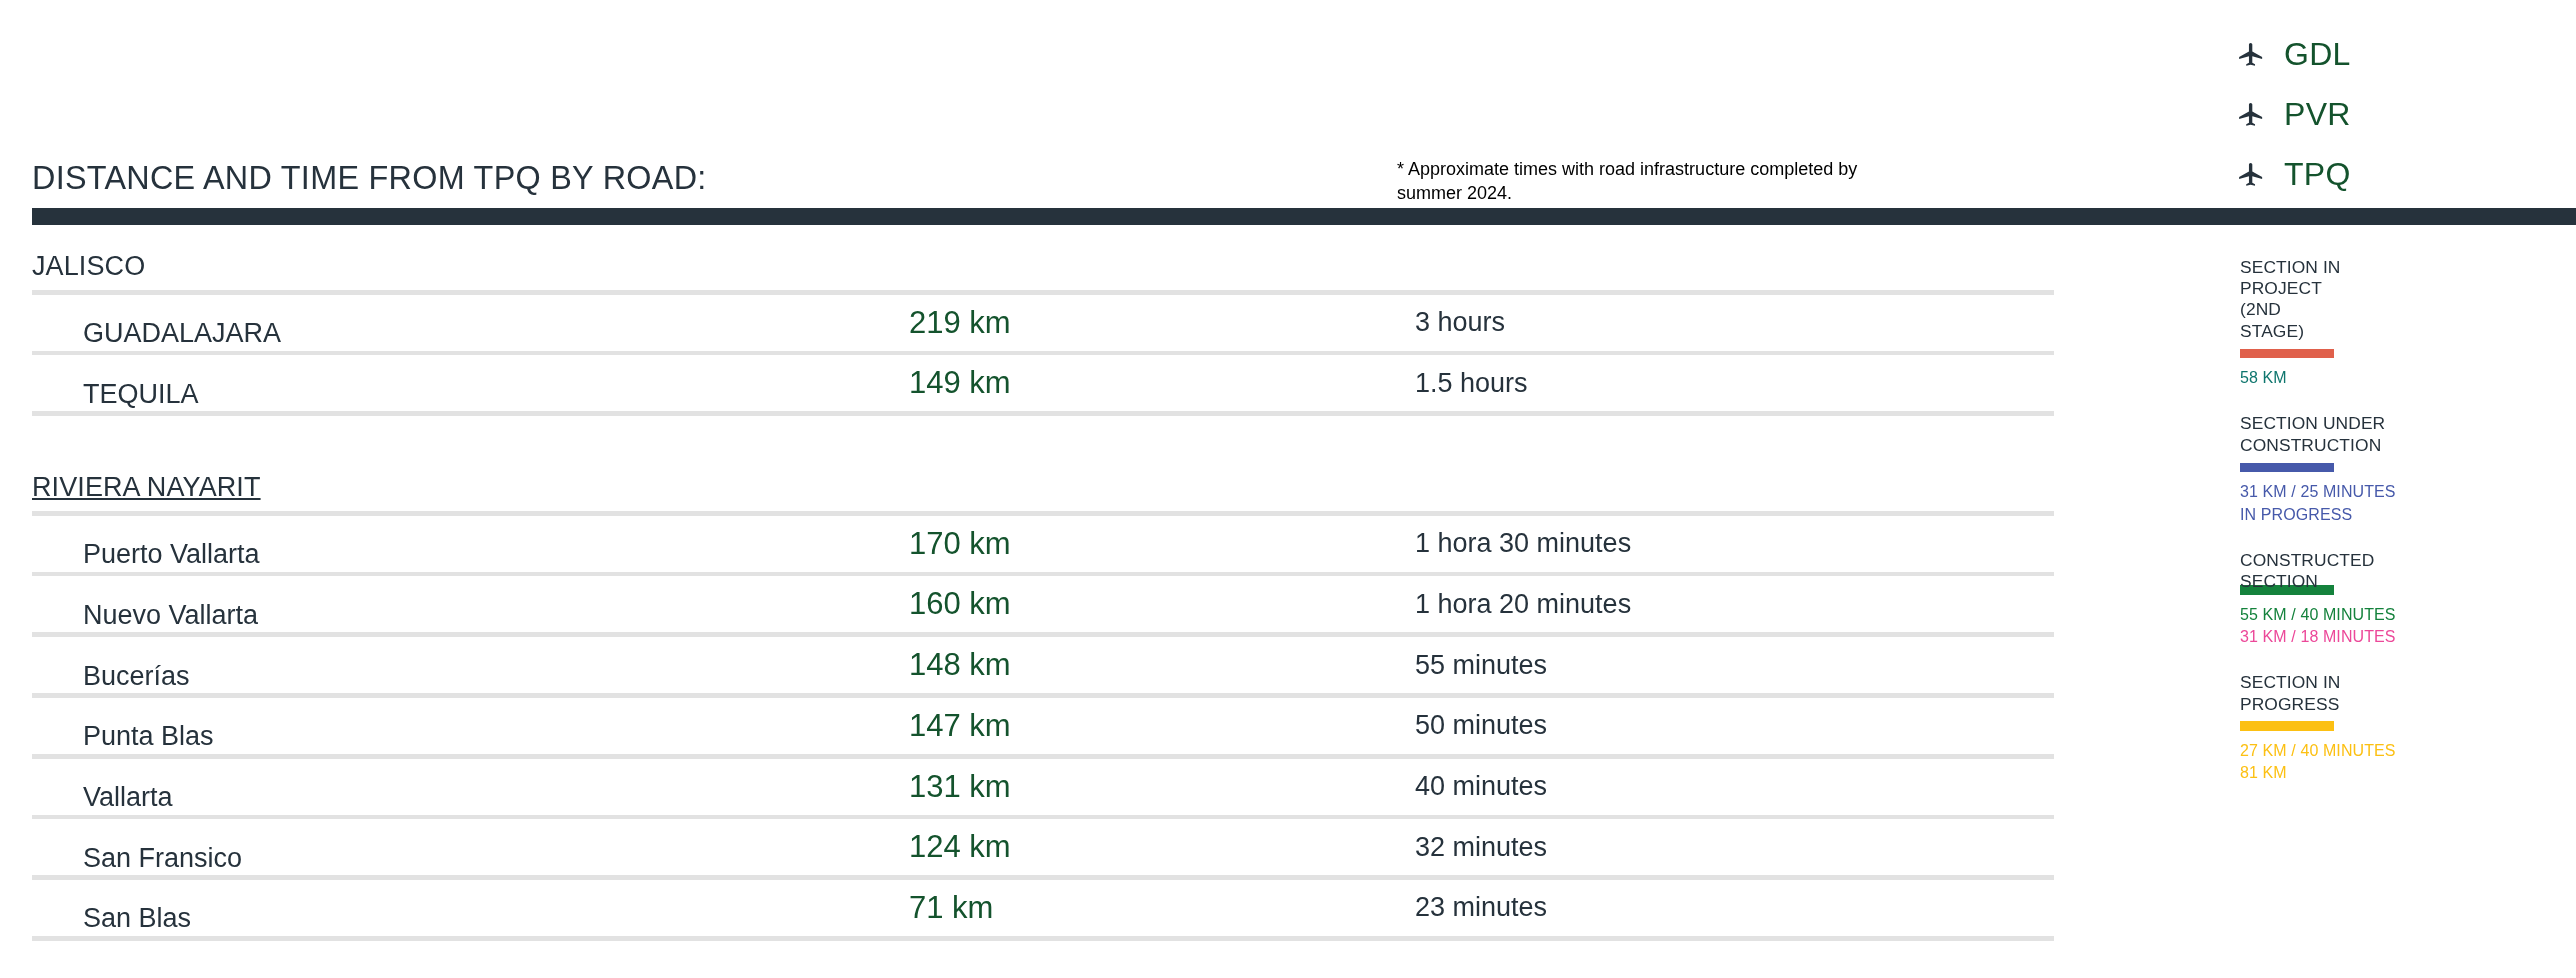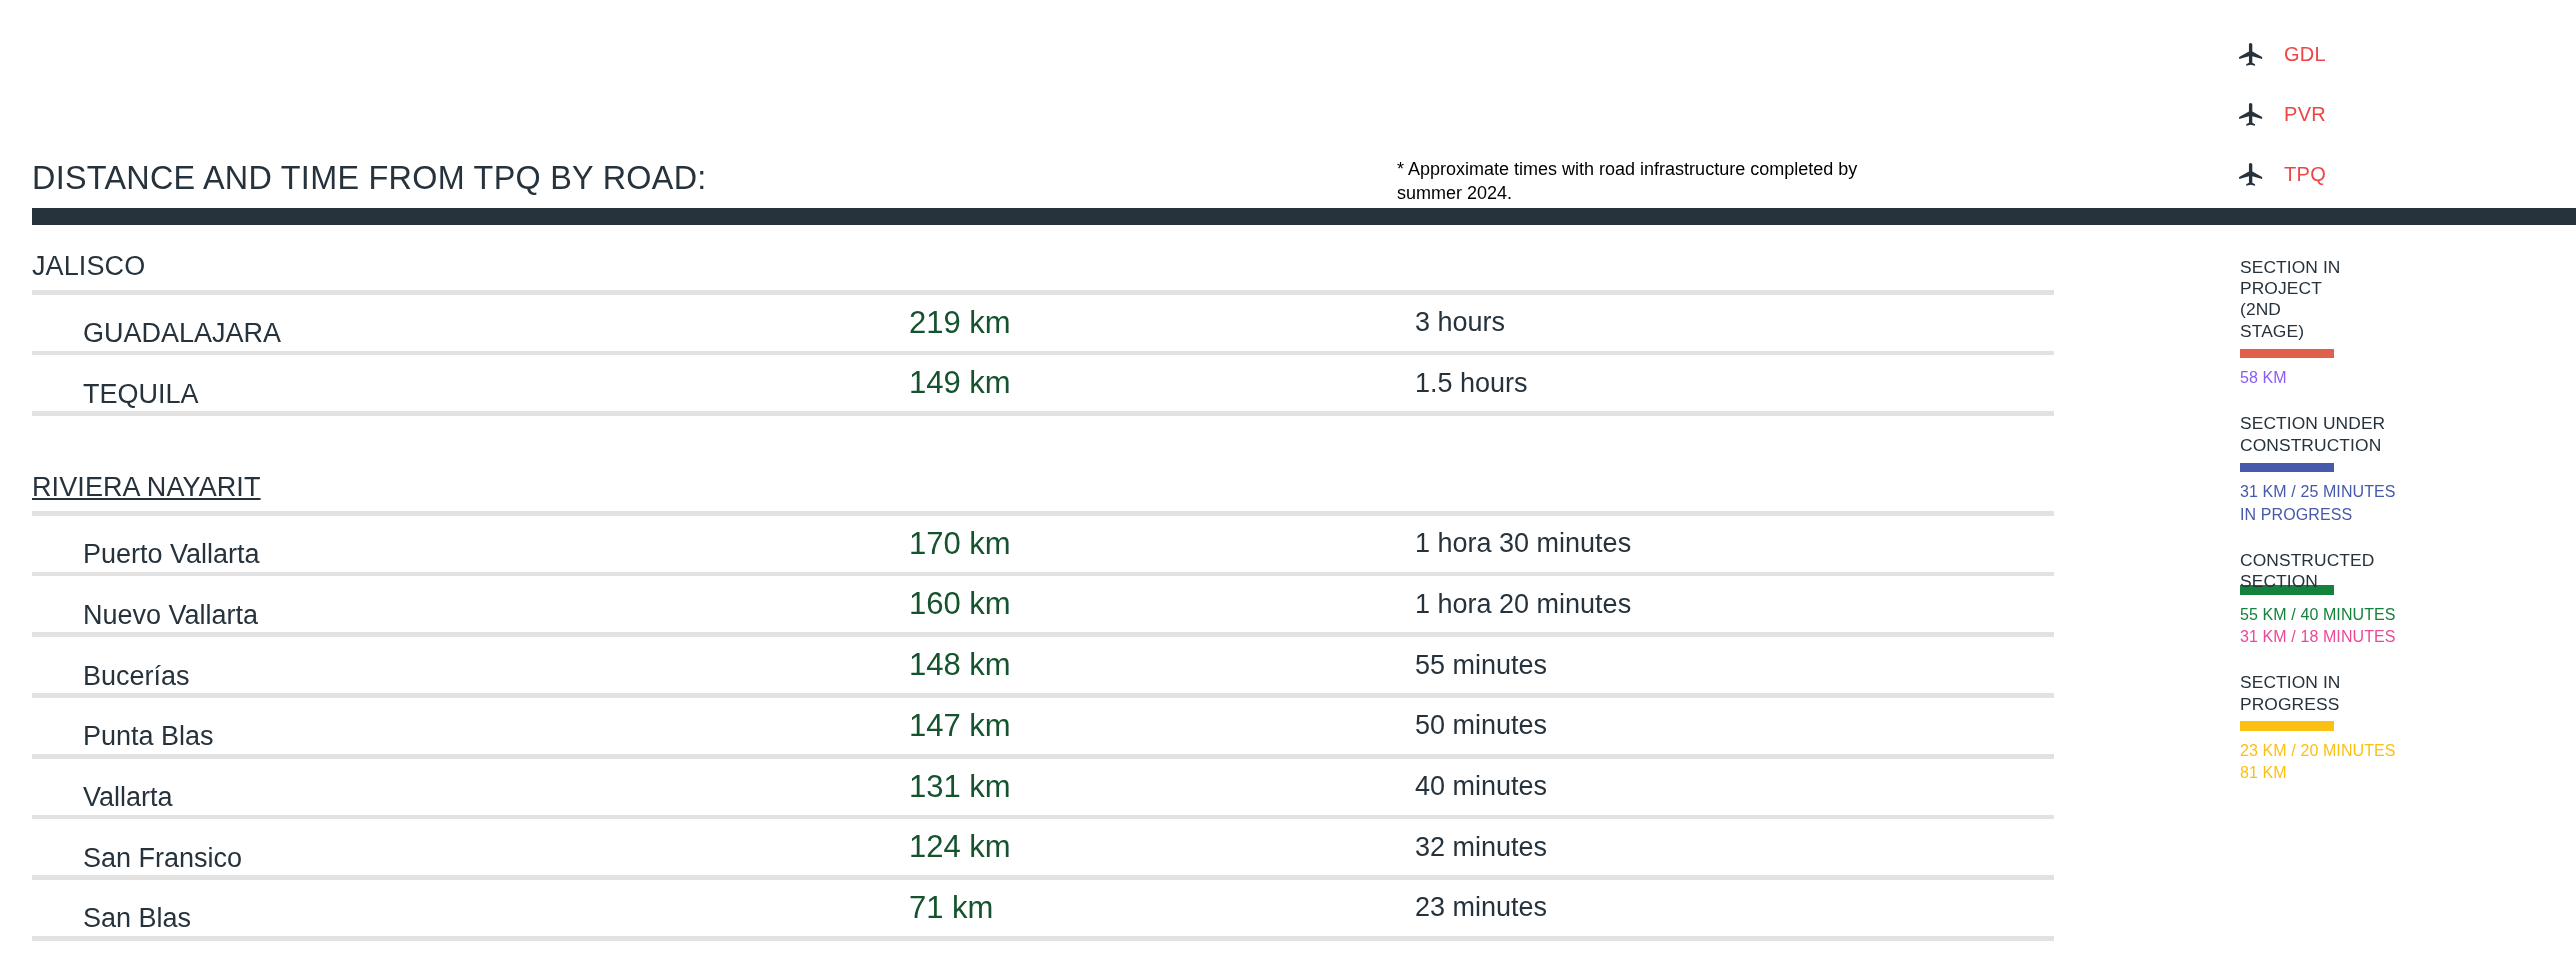--- a/index.html
+++ b/index.html
@@ -33,23 +33,23 @@
     height: 35px;
     flex: 0 0 35px;
     display: flex;
     align-items: center;
     justify-content: center;
     color: #26323c;
   }
   .airport-icon svg { display: block; }
   .airport-code {
     margin-left: 16px;
-    font-size: 20px;
+    font-size: 32px;
     letter-spacing: 0.3px;
-    color: #ef4444;
+    color: #14532d;
     white-space: nowrap;
   }
 
   
   #page-title {
     position: absolute;
     left: 32px;
     top: 159px;
     font-size: 33px;
     letter-spacing: 0.3px;
@@ -251,37 +251,37 @@
     <div class="divider"></div>
   </div>
 
 <div id="legend">
     <div class="legend-block">
       <div class="legend-title">SECTION IN
 PROJECT
 (2ND
 STAGE)</div>
       <div class="legend-swatch" style="background: rgb(224, 96, 75);"></div>
-      <div class="legend-value" style="color: #8b5cf6;">58 KM</div>
+      <div class="legend-value" style="color: #0f766e;">58 KM</div>
     </div>
     <div class="legend-block">
       <div class="legend-title">SECTION UNDER
 CONSTRUCTION</div>
       <div class="legend-swatch" style="background: rgb(70, 89, 170);"></div>
       <div class="legend-value" style="color: rgb(70, 89, 170);">31 KM / 25 MINUTES</div>
       <div class="legend-value" style="color: rgb(70, 89, 170);">IN PROGRESS</div>
     </div>
     <div class="legend-block">
       <div class="legend-title">CONSTRUCTED
 SECTION</div>
       <div class="legend-swatch overlap" style="background: rgb(20, 130, 60);"></div>
       <div class="legend-value" style="color: rgb(20, 130, 60);">55 KM / 40 MINUTES</div>
       <div class="legend-value" style="color: #ec4899;">31 KM / 18 MINUTES</div>
     </div>
     <div class="legend-block">
       <div class="legend-title">SECTION IN
 PROGRESS</div>
       <div class="legend-swatch" style="background: rgb(252, 192, 19);"></div>
-      <div class="legend-value" style="color: rgb(252, 192, 19);">23 KM / 20 MINUTES</div>
+      <div class="legend-value" style="color: rgb(252, 192, 19);">27 KM / 40 MINUTES</div>
       <div class="legend-value" style="color: rgb(252, 192, 19);">81 KM</div>
     </div>
   </div>
 
 
 </body></html>

